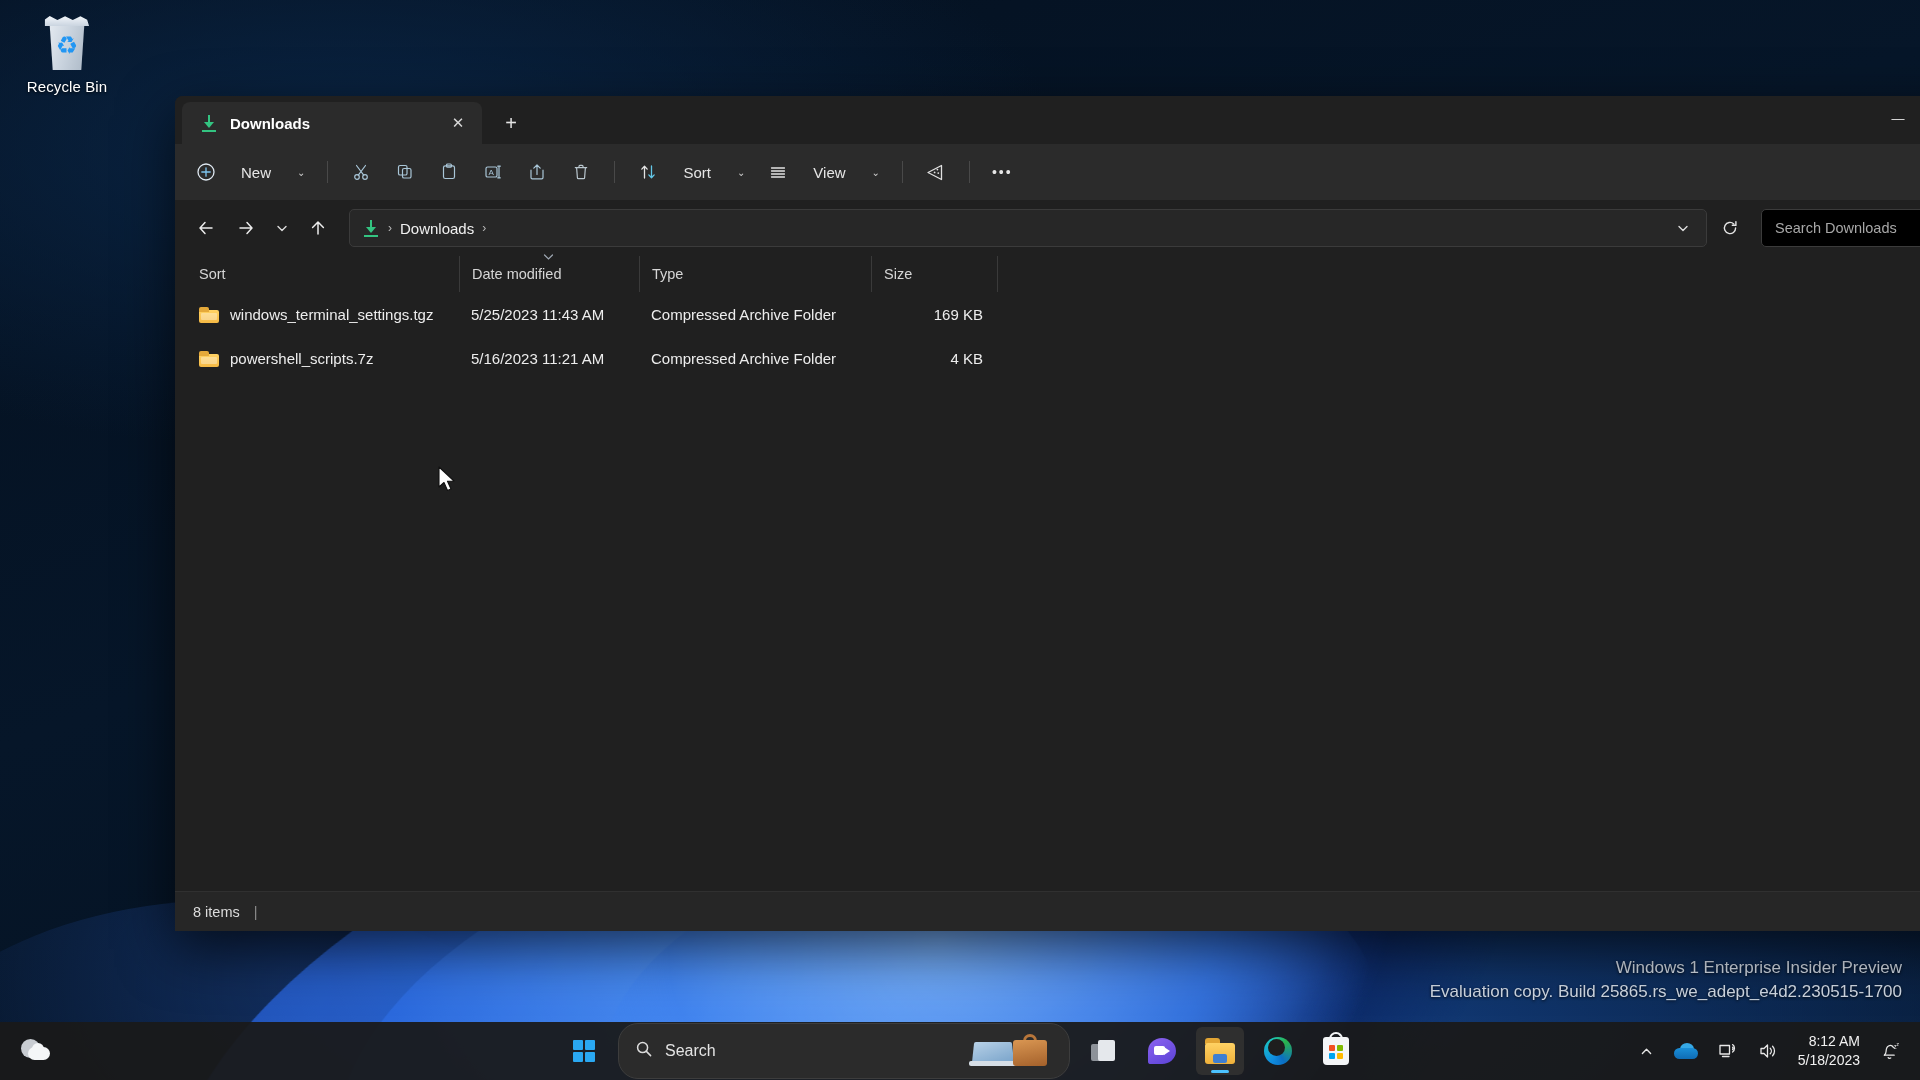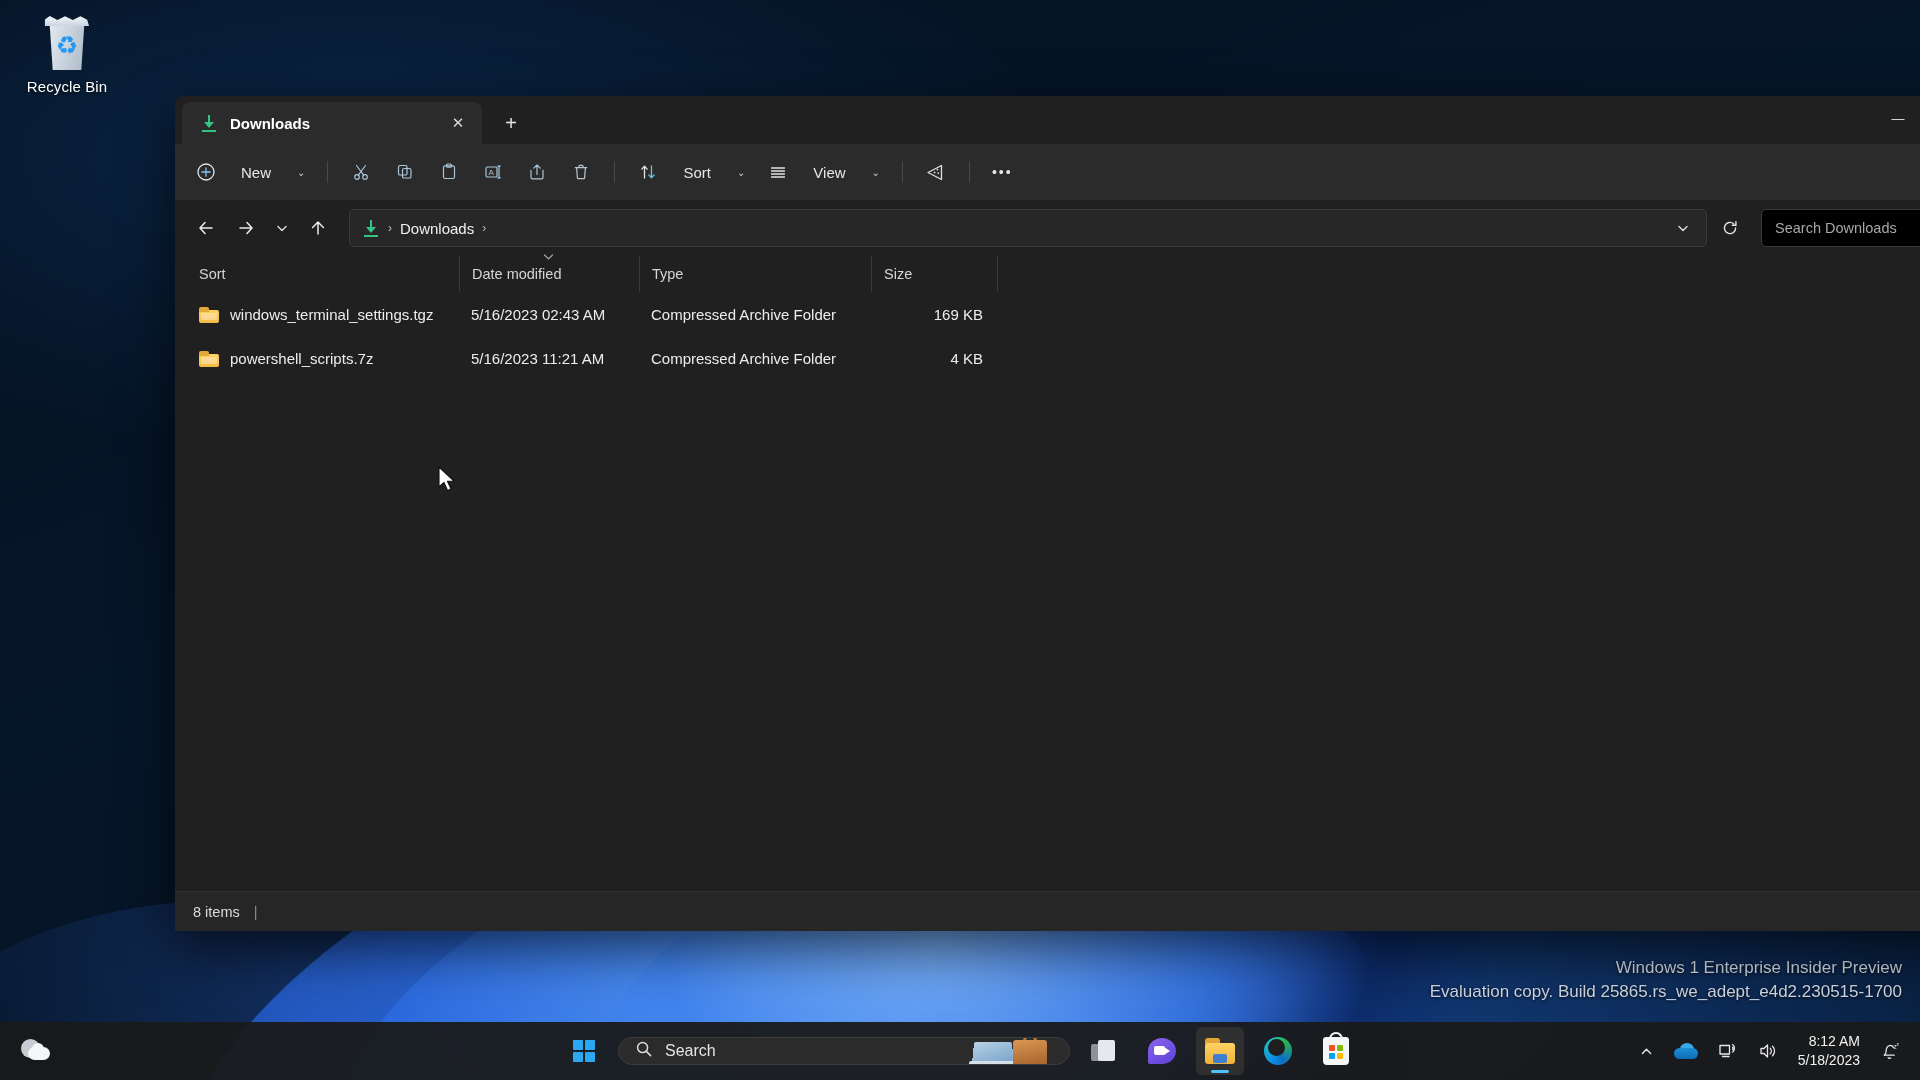--- a/index.html
+++ b/index.html
@@ -373,21 +373,21 @@
   }
   .tb-item.active { background: #2f2f2f; }
   .tb-item.active::after {
     content: ""; position: absolute; bottom: 2px; left: 50%;
     transform: translateX(-50%);
     width: 18px; height: 3px; border-radius: 2px; background: #4cc2ff;
   }
   .win-logo { width: 22px; height: 22px; display: grid; grid-template-columns: 1fr 1fr; grid-gap: 2.5px; }
   .win-logo i { display: block; background: #2aa8f2; border-radius: 1px; }
   #taskbar-search {
-    width: 452px; height: 28px;
+    width: 452px; height: 56px;
     background: #2b2b2b;
     border: 1px solid #3d3d3d;
     border-radius: 20px;
     display: flex; align-items: center;
     padding: 0 6px 0 16px; gap: 12px;
     position: relative; overflow: hidden;
   }
   #taskbar-search .tsearch-glyph { color: #dcdcdc; font-size: 17px; }
   #taskbar-search .tsearch-label { color: #e4e4e4; font-size: 16px; flex: 1; }
   .search-art { width: 92px; height: 38px; position: relative; flex: none; }
@@ -745,21 +745,21 @@
 
     <div class="file-row">
       <div class="file-cell cell-name">
         <span class="folder-icon">
           <span class="fb"></span>
             <span class="ft"></span>
             <span class="fin"></span>
         </span>
         <span>windows_terminal_settings.tgz</span>
       </div>
-      <div class="file-cell cell-date">5/16/2023 02:43 AM</div>
+      <div class="file-cell cell-date">5/25/2023 11:43 AM</div>
       <div class="file-cell cell-type">Compressed Archive Folder</div>
       <div class="file-cell cell-size">169 KB</div>
     </div>
 
     <div class="file-row">
       <div class="file-cell cell-name">
         <span class="folder-icon">
           <span class="fb"></span>
             <span class="ft"></span>
             <span class="fin"></span>

